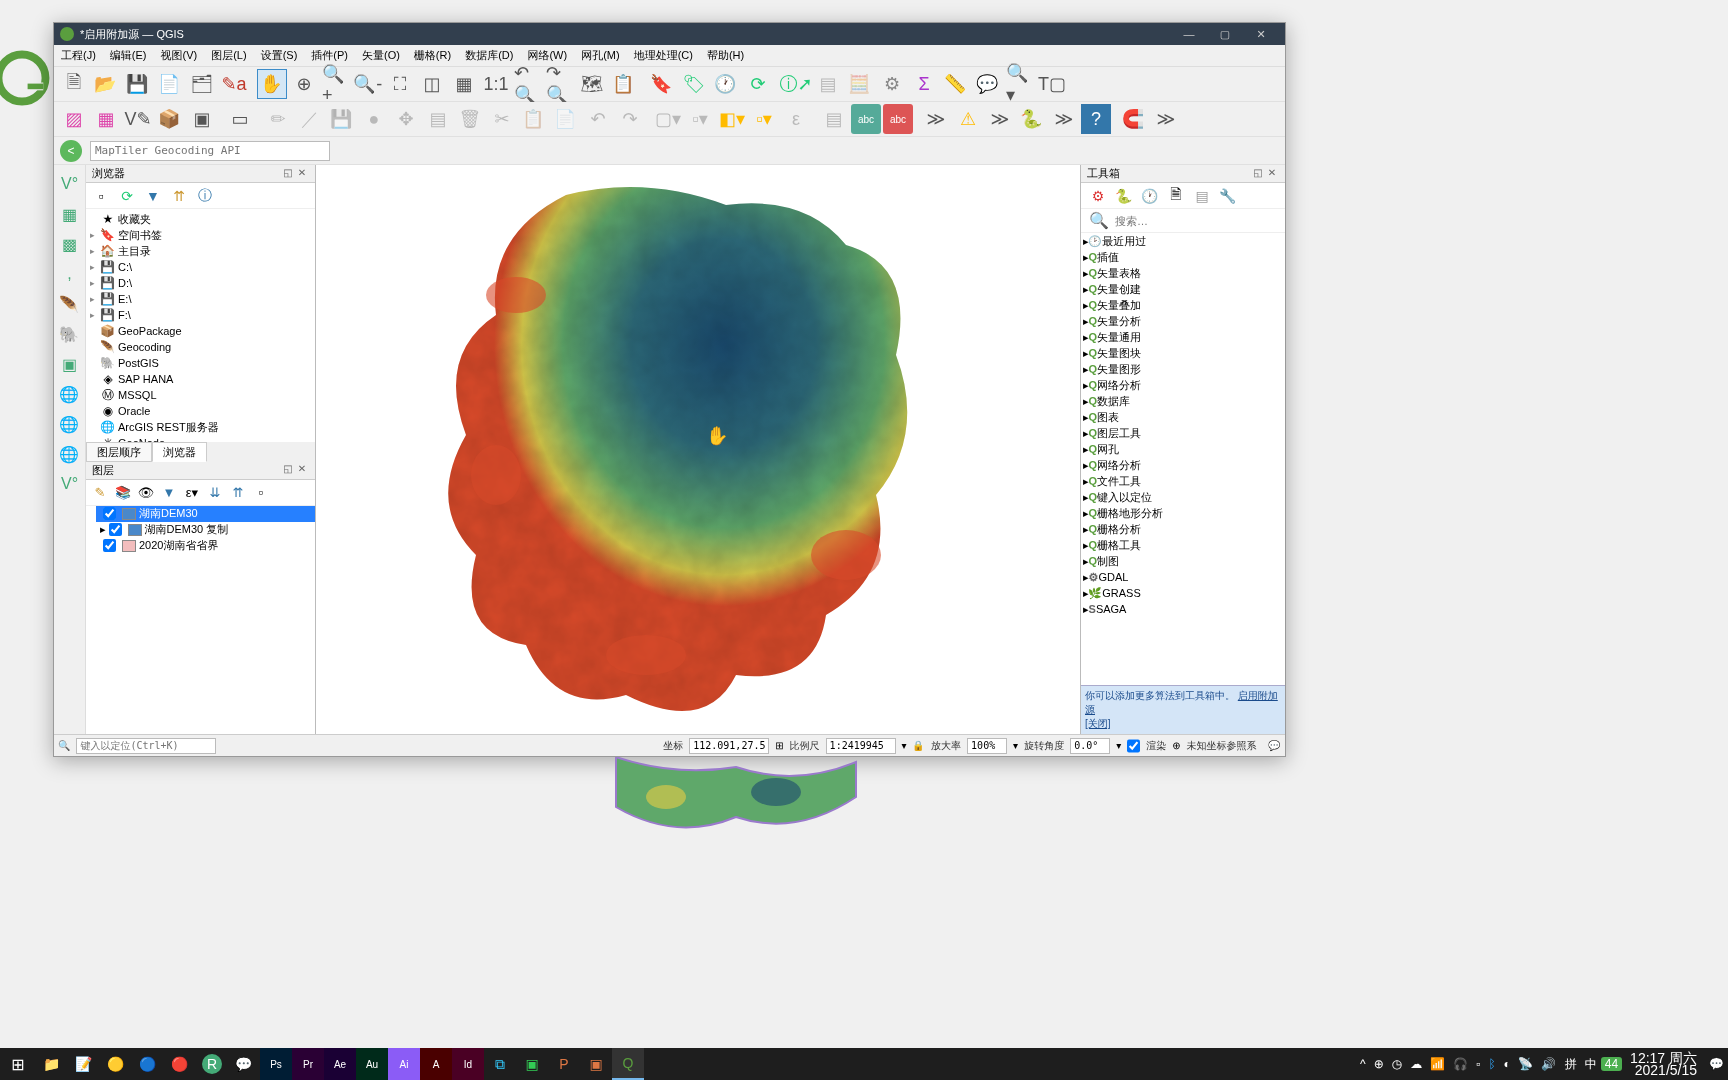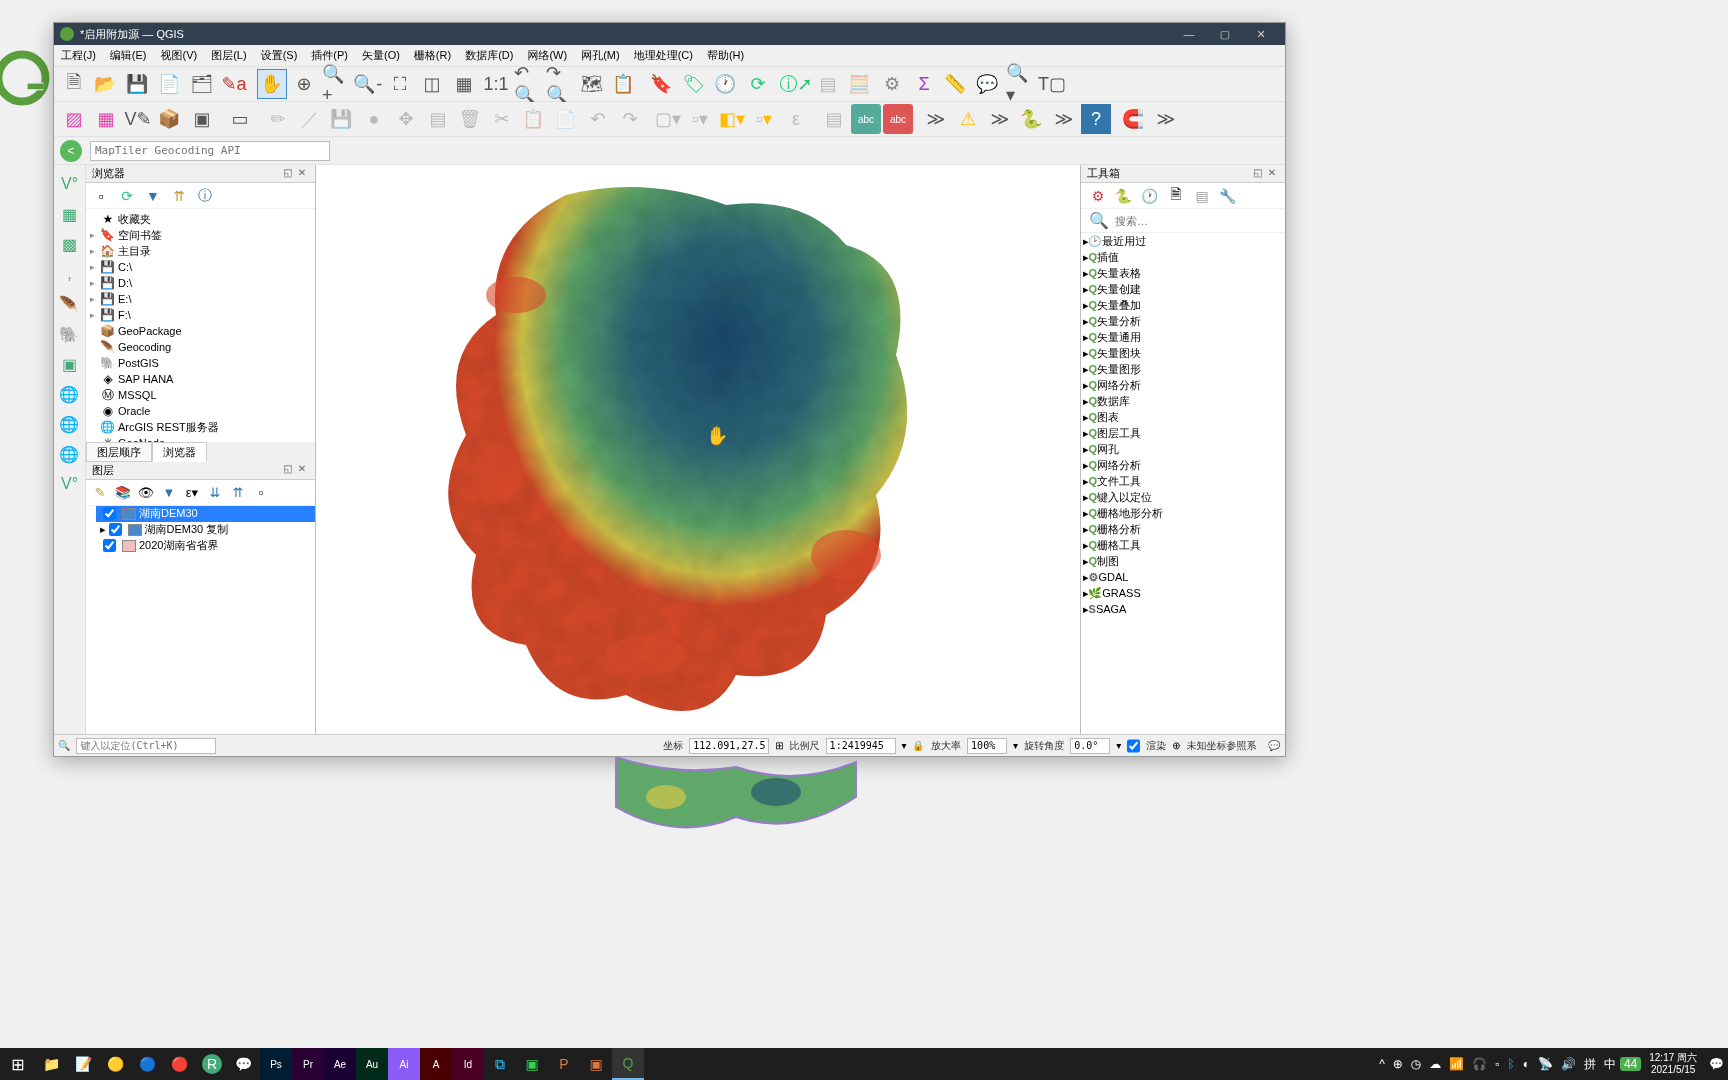--- a/index.html
+++ b/index.html
@@ -83,21 +83,21 @@
 .overflow-map { position:absolute; left:596px; top:757px; width:280px; height:90px; }
 
 
 .taskbar { position:absolute; left:0; bottom:0; width:100%; height:32px; background:#1e1e1e; display:flex; align-items:center; }
 .taskbar .start { width:36px; height:32px; display:flex; align-items:center; justify-content:center; color:#fff; }
 .taskbar .tb-icons { display:flex; align-items:center; height:100%; }
 .taskbar .ticon { width:32px; height:32px; display:flex; align-items:center; justify-content:center; font-size:14px; color:#fff; cursor:pointer; }
 .taskbar .ticon.active { border-bottom:2px solid #76b9ed; background:#333; }
 .taskbar .tray { margin-left:auto; display:flex; align-items:center; color:#fff; font-size:10px; }
 .taskbar .tray .ti { padding:0 4px; font-size:12px; }
-.taskbar .clock { text-align:center; padding:0 8px; line-height:12px; font-size:10px; }
+.taskbar .clock { text-align:right; padding:0 8px; line-height:12px; font-size:14px; }
 .taskbar .battery-badge { background:#4caf50; border-radius:3px; padding:1px 3px; font-size:10px; }
 
 
 .qgis-logo { position:absolute; left:-6px; top:50px; width:56px; height:56px; }
 .qgis-logo svg { width:100%; height:100%; }
 
 
 ::-webkit-scrollbar { width:12px; }
 ::-webkit-scrollbar-thumb { background:#c0c0c0; }
 ::-webkit-scrollbar-track { background:#f0f0f0; }
@@ -538,20 +538,25 @@
             <span class="caret">▸</span>
             <span class="ico" style="color:#666;font-weight:bold">🌿</span>
             <span class="lbl">GRASS</span>
           </div>
           <div class="trow">
             <span class="caret">▸</span>
             <span class="ico" style="color:#666;font-weight:bold">S</span>
             <span class="lbl">SAGA</span>
           </div>
         </div>
+      <div class="tb-footer">
+        <span>你可以添加更多算法到工具箱中。</span>
+        <a>启用附加源</a><br>
+        <a>[关闭]</a>
+      </div>
     </div>
   </div>
 
   <div class="statusbar">
     <span>🔍</span>
     <input style="width: 140px;" placeholder="键入以定位(Ctrl+K)">
     <div class="spacer"></div>
     <span class="lbl">坐标</span>
     <input style="width: 80px;" value="112.091,27.552">
     <span>⊞</span>

